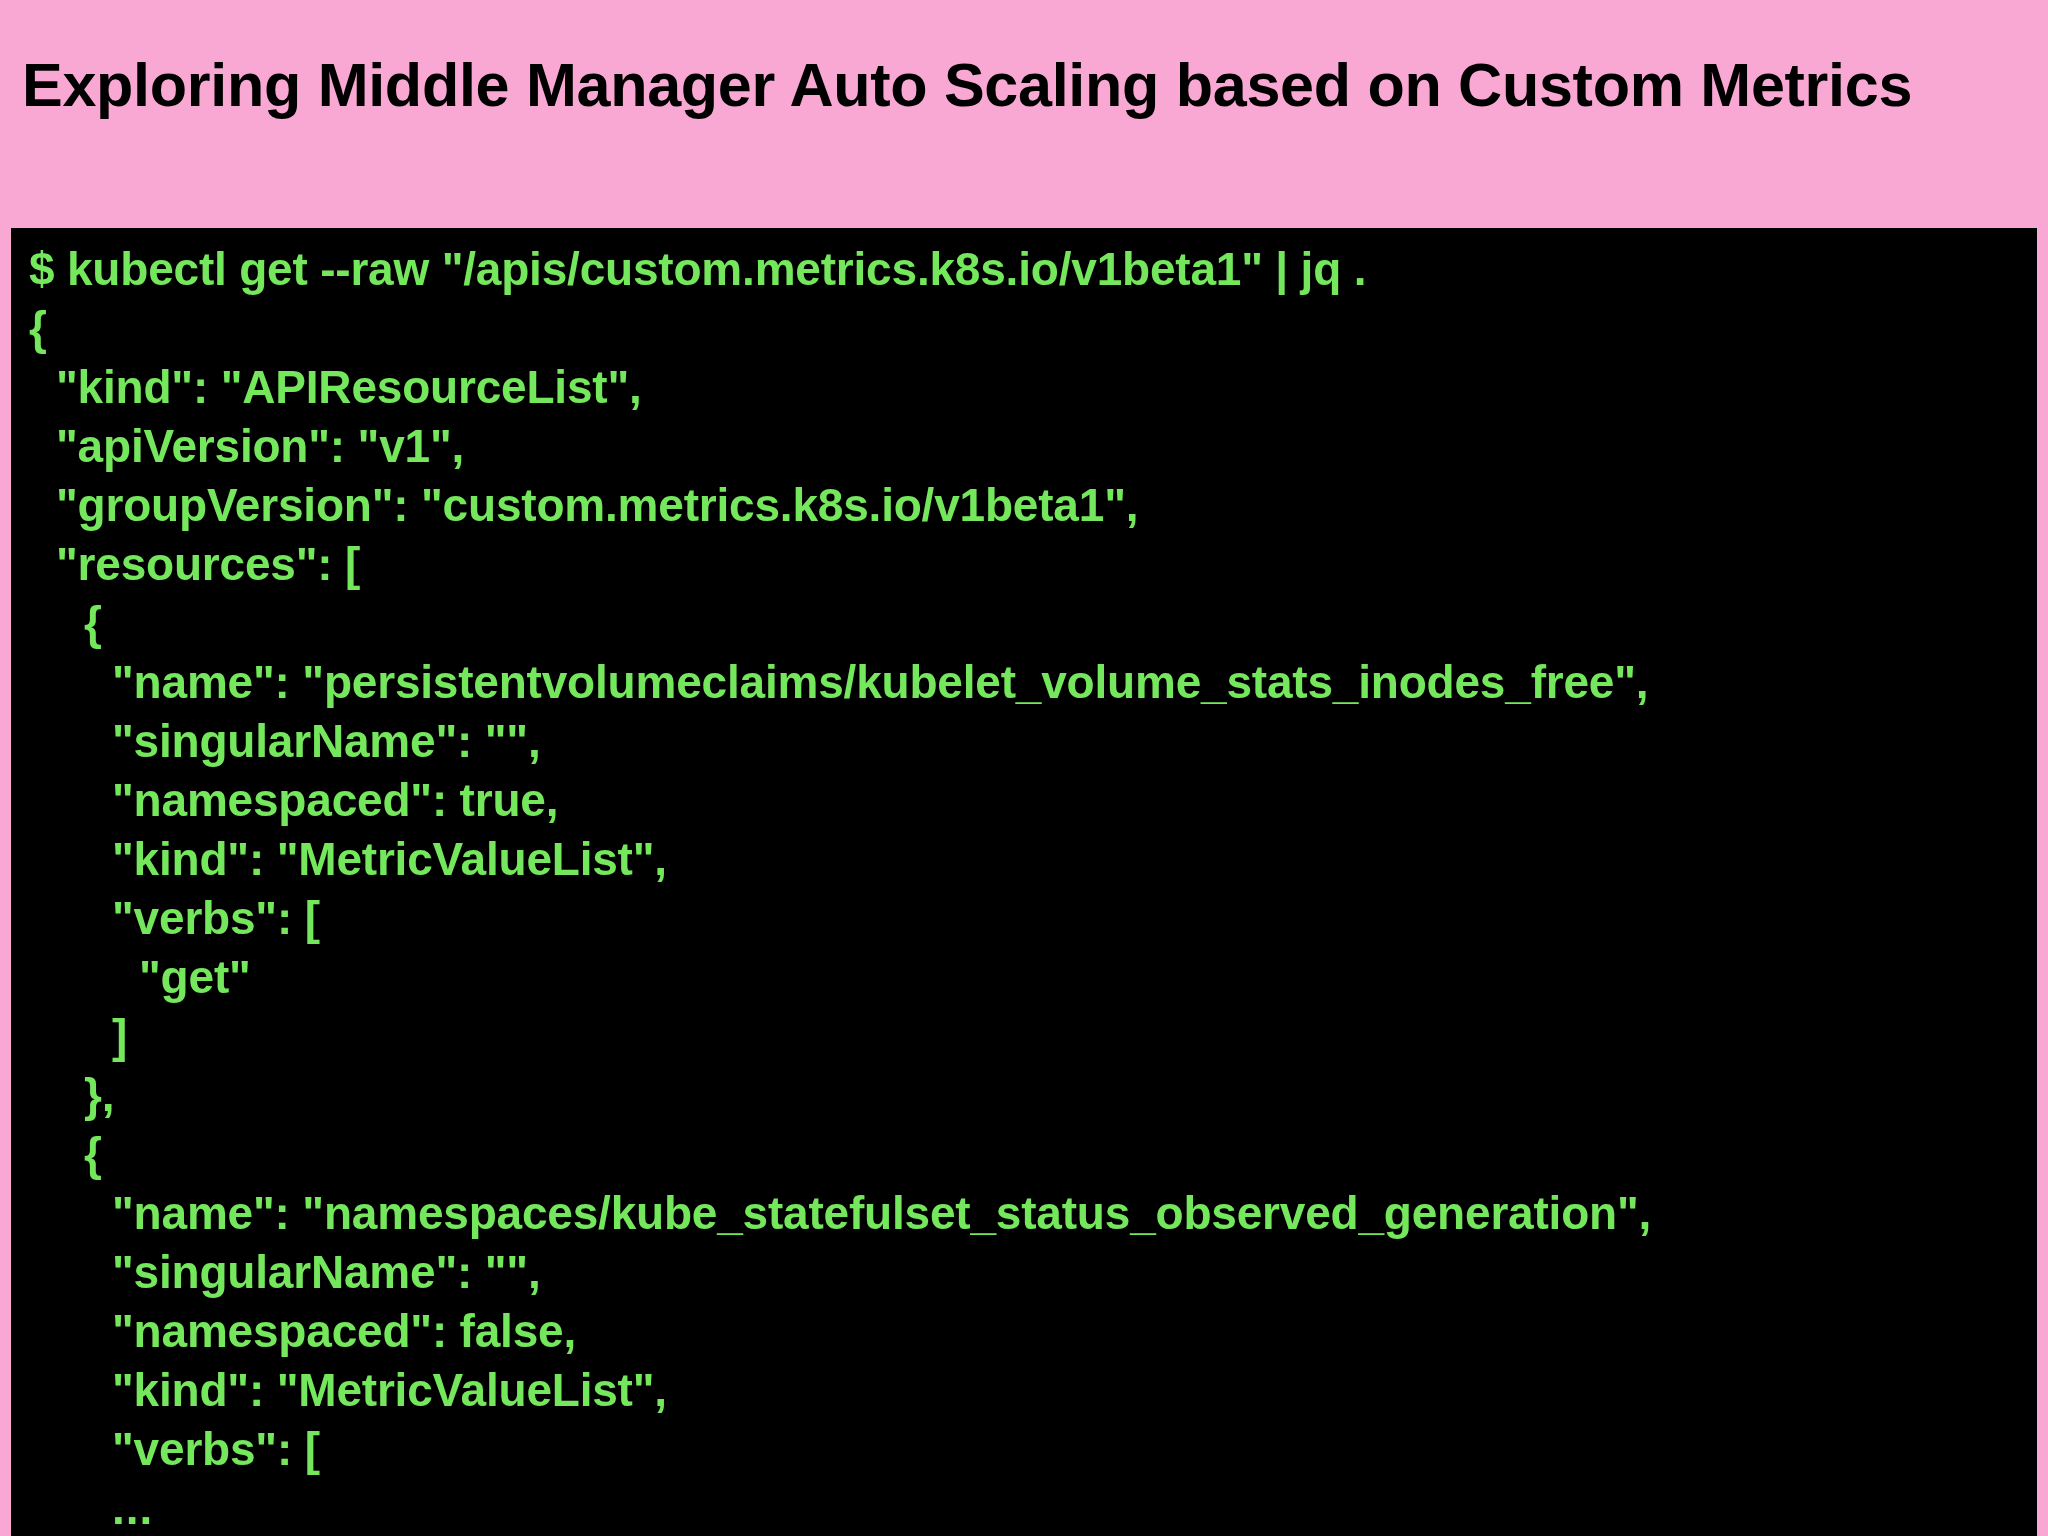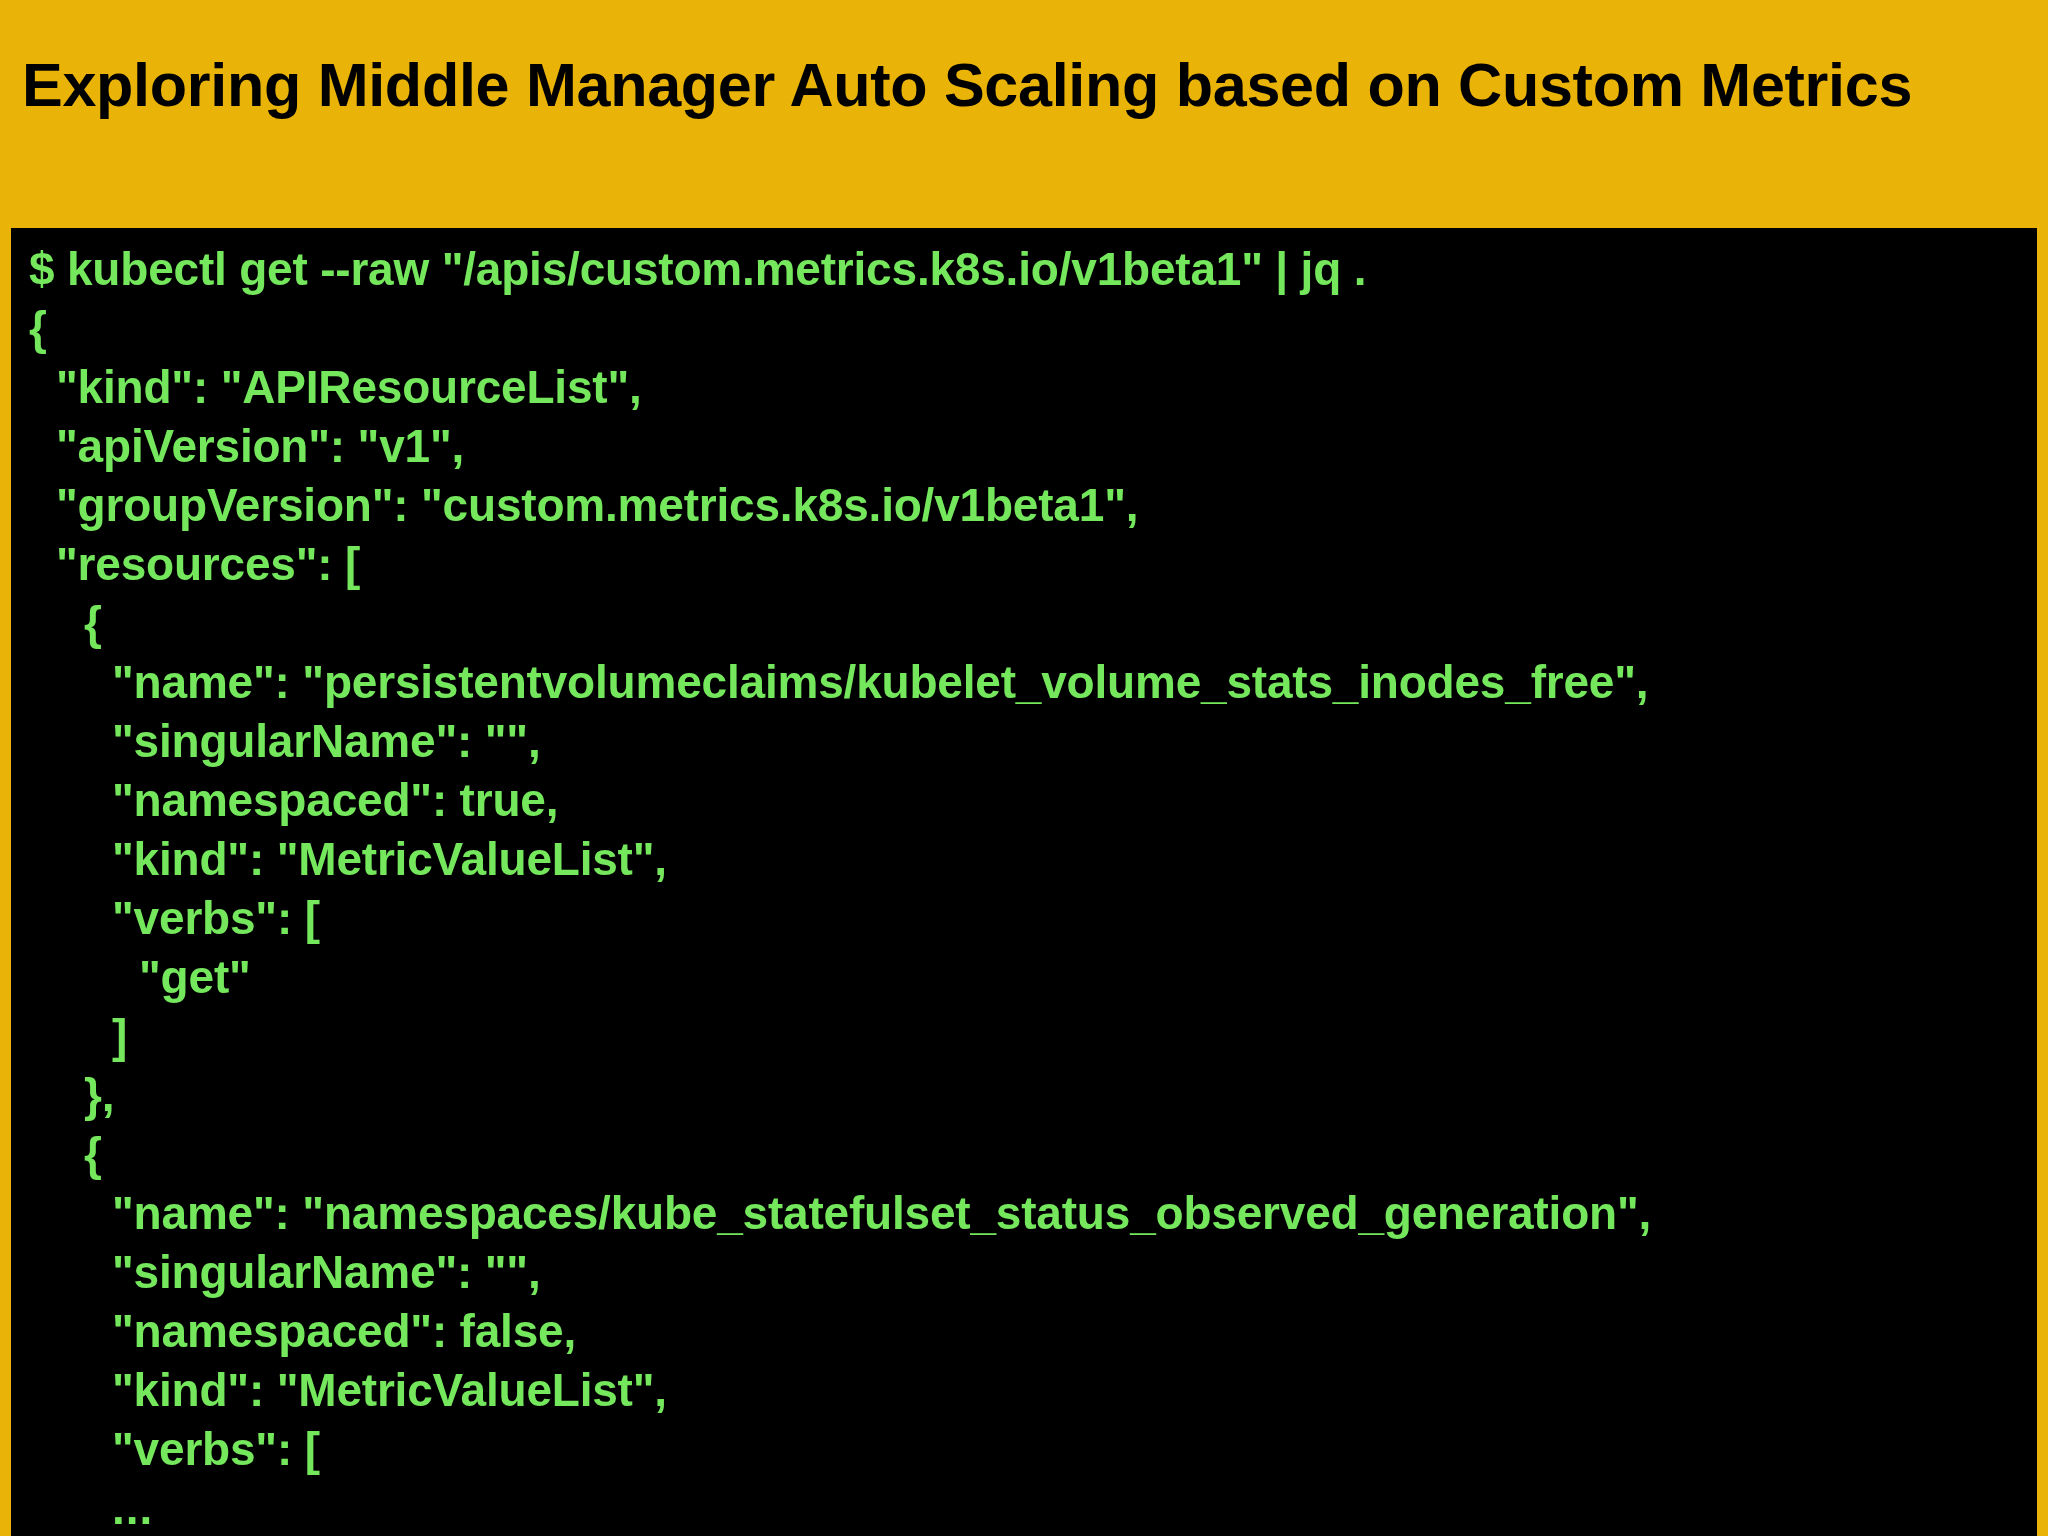--- a/index.html
+++ b/index.html
@@ -13,21 +13,21 @@
     height: 1536px;
     overflow: hidden;
     font-family: "Liberation Sans", sans-serif;
     -webkit-font-smoothing: antialiased;
   }
 
   .slide {
     position: relative;
     width: 2048px;
     height: 1536px;
-    background: #eab308;
+    background: #f9a8d4;
     box-sizing: border-box;
   }
 
   
   .slide-title {
     position: absolute;
     left: 22px;
     top: 46px;
     width: 2004px;
     height: 80px;

